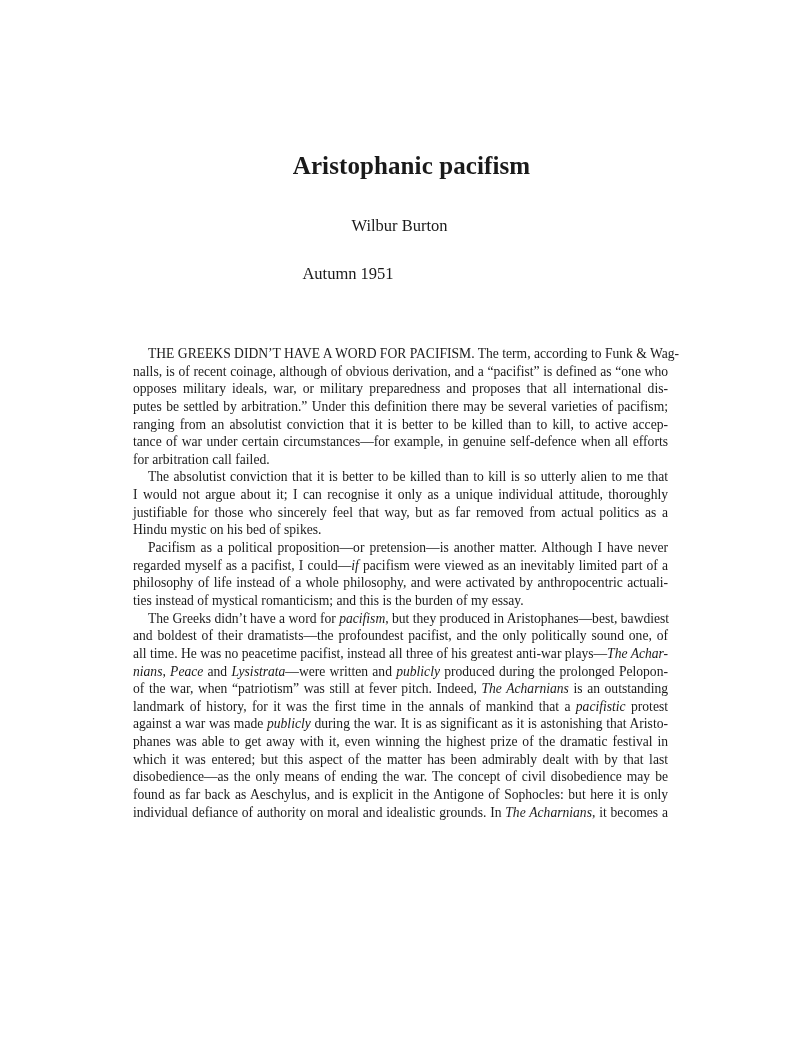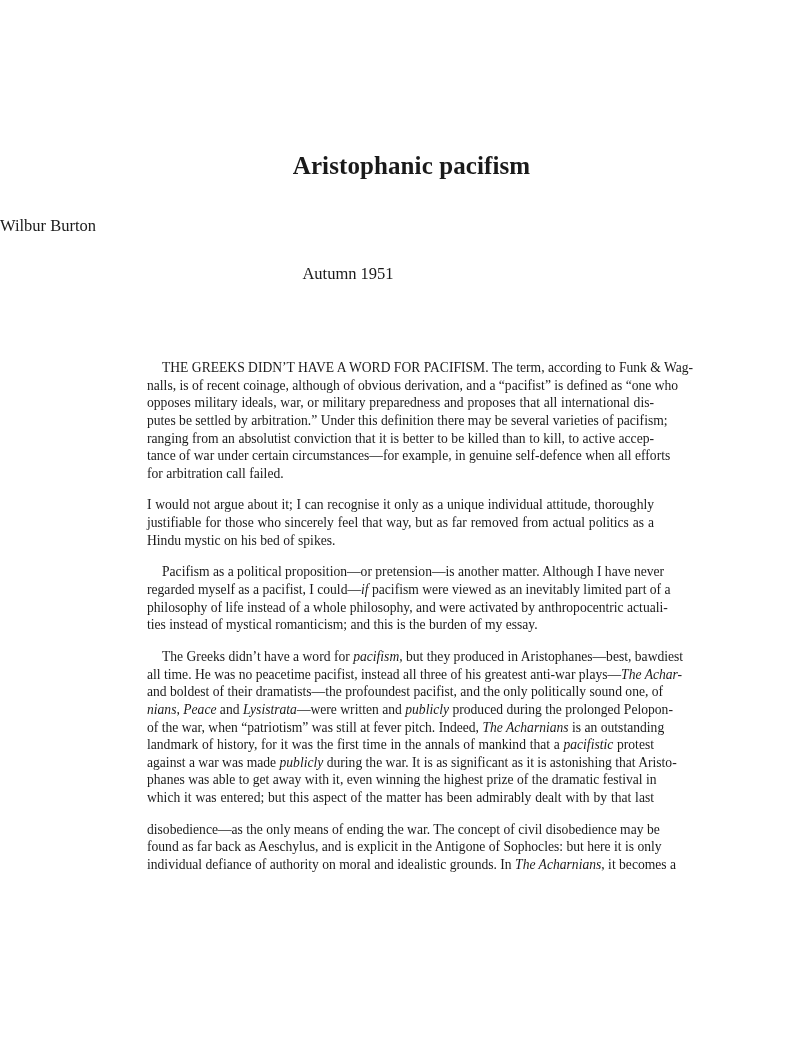--- a/index.html
+++ b/index.html
@@ -1,26 +1,26 @@
 <!DOCTYPE html>
 <html><head>
 <meta charset="utf-8">
 <style>
   html, body { margin: 0; padding: 0; background: #ffffff; }
   body { width: 799px; height: 1064px; position: relative; overflow: hidden;
          font-family: "Liberation Serif", "DejaVu Serif", serif; color: #1a1a1a; }
   .title { position: absolute; top: 140px; left: 0; width: 799px; text-align: center;
            font-size: 25px; font-weight: bold; letter-spacing: 0.1px; margin: 12px; }
-  .author { position: absolute; top: 216px; left: 0; width: 799px; 
+  .author { position: absolute; top: 216px; left: 0; width: 799px; text-align: center;
             font-size: 16.5px; margin: 0; }
   .date { position: absolute; top: 264px; left: 0; width: 696px; text-align: center;
           font-size: 16.5px; margin: 0; }
   .body { position: absolute; top: 345px; left: 133px; width: 535px;
           font-size: 13.6px; line-height: 17.65px; }
-  .para { margin: 14px; }
+  .para { margin: 0; }
   .line { display: block; text-align: justify; text-align-last: justify; white-space: nowrap; overflow: visible; height: 17.65px; }
   .line.first { text-indent: 15px; }
   .line.last { text-align-last: left; }
   .line i { font-style: italic; }
 </style>
 </head>
 <body>
 
 <h1 class="title">Aristophanic pacifism</h1>
 <div class="author">Wilbur Burton</div>
@@ -30,34 +30,35 @@
     <div class="para">
       <span class="line first">THE GREEKS DIDN’T HAVE A WORD FOR PACIFISM. The term, according to Funk &amp; Wag-</span>
       <span class="line">nalls, is of recent coinage, although of obvious derivation, and a “pacifist” is defined as “one who</span>
       <span class="line">opposes military ideals, war, or military preparedness and proposes that all international dis-</span>
       <span class="line">putes be settled by arbitration.” Under this definition there may be several varieties of pacifism;</span>
       <span class="line">ranging from an absolutist conviction that it is better to be killed than to kill, to active accep-</span>
       <span class="line">tance of war under certain circumstances—for example, in genuine self-defence when all efforts</span>
       <span class="line last">for arbitration call failed.</span>
     </div>
     <div class="para">
+      <span class="line first">The absolutist conviction that it is better to be killed than to kill is so utterly alien to me that</span>
       <span class="line">I would not argue about it; I can recognise it only as a unique individual attitude, thoroughly</span>
       <span class="line">justifiable for those who sincerely feel that way, but as far removed from actual politics as a</span>
       <span class="line last">Hindu mystic on his bed of spikes.</span>
     </div>
     <div class="para">
       <span class="line first">Pacifism as a political proposition—or pretension—is another matter. Although I have never</span>
       <span class="line">regarded myself as a pacifist, I could—<i>if</i> pacifism were viewed as an inevitably limited part of a</span>
       <span class="line">philosophy of life instead of a whole philosophy, and were activated by anthropocentric actuali-</span>
       <span class="line last">ties instead of mystical romanticism; and this is the burden of my essay.</span>
     </div>
     <div class="para">
       <span class="line first">The Greeks didn’t have a word for <i>pacifism</i>, but they produced in Aristophanes—best, bawdiest</span>
+      <span class="line">and boldest of their dramatists—the profoundest pacifist, and the only politically sound one, of</span>
       <span class="line">all time. He was no peacetime pacifist, instead all three of his greatest anti-war plays—<i>The Achar-</i></span>
-      <span class="line">and boldest of their dramatists—the profoundest pacifist, and the only politically sound one, of</span>
       <span class="line"><i>nians</i>, <i>Peace</i> and <i>Lysistrata</i>—were written and <i>publicly</i> produced during the prolonged Pelopon-</span>
       <span class="line">of the war, when “patriotism” was still at fever pitch. Indeed, <i>The Acharnians</i> is an outstanding</span>
       <span class="line">landmark of history, for it was the first time in the annals of mankind that a <i>pacifistic</i> protest</span>
       <span class="line">against a war was made <i>publicly</i> during the war. It is as significant as it is astonishing that Aristo-</span>
       <span class="line">phanes was able to get away with it, even winning the highest prize of the dramatic festival in</span>
       <span class="line">which it was entered; but this aspect of the matter has been admirably dealt with by that last</span>
     </div>
     <div class="para">
       <span class="line">disobedience—as the only means of ending the war. The concept of civil disobedience may be</span>
       <span class="line">found as far back as Aeschylus, and is explicit in the Antigone of Sophocles: but here it is only</span>

